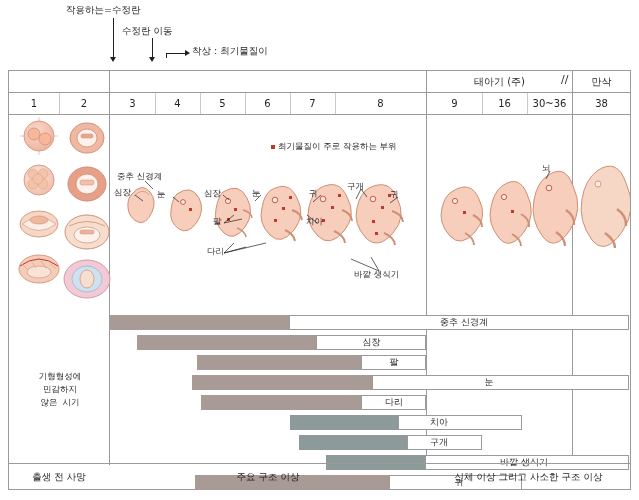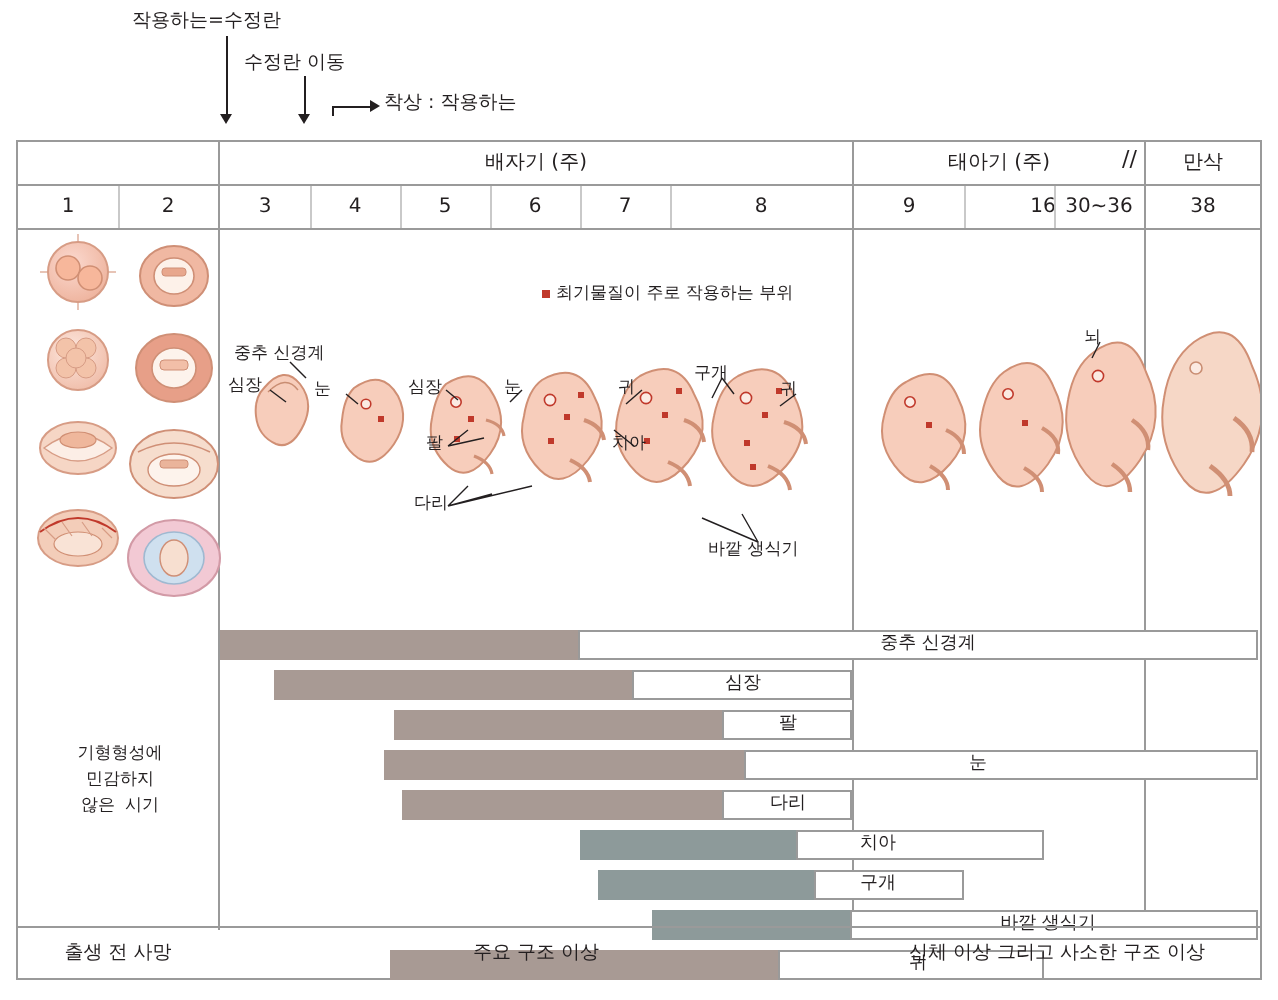--- a/index.html
+++ b/index.html
@@ -67,47 +67,46 @@
 <body>
 
 <div class="abs top-label" style="left:66px;top:4px;">작용하는=수정란</div>
 <div class="abs vline" style="left:113px;top:18px;height:40px;"></div>
 <div class="abs arrow-down" style="left:110px;top:57px;"></div>
 
 <div class="abs top-label" style="left:122px;top:25px;">수정란 이동</div>
 <div class="abs vline" style="left:152px;top:38px;height:20px;"></div>
 <div class="abs arrow-down" style="left:149px;top:57px;"></div>
 
-<div class="abs top-label" style="left:192px;top:45px;">착상 : 작용하는</div>
+<div class="abs top-label" style="left:192px;top:45px;">착상 : 최기물질이</div>
 <div class="abs hline" style="left:166px;top:53px;width:20px;"></div>
 <div class="abs vline" style="left:166px;top:53px;height:5px;"></div>
 <div class="abs arrow-right" style="left:185px;top:50px;"></div>
 
 <div id="grid">
 
   <div class="hdr-row"></div>
   <div class="hdr-sep" style="left:100px;"></div>
-  <div class="hdr-cell" style="left:101px;width:316px;">배자기 (주)</div>
   <div class="hdr-sep" style="left:417px;"></div>
   <div class="hdr-cell" style="left:418px;width:145px;">태아기 (주)</div>
   <div class="hdr-sep" style="left:563px;"></div>
   <div class="hdr-cell" style="left:564px;width:57px;">만삭</div>
   <div class="slash" style="left:552px;top:2px;">//</div>
 
   <div class="num-row"></div>
   <div class="num-cell" style="left:0px;width:50px;">1</div>
   <div class="num-cell" style="left:50px;width:50px;">2</div>
   <div class="num-cell" style="left:101px;width:45px;">3</div>
   <div class="num-cell" style="left:146px;width:45px;">4</div>
   <div class="num-cell" style="left:191px;width:45px;">5</div>
   <div class="num-cell" style="left:236px;width:45px;">6</div>
   <div class="num-cell" style="left:281px;width:45px;">7</div>
   <div class="num-cell" style="left:326px;width:91px;">8</div>
   <div class="num-cell" style="left:418px;width:55px;">9</div>
-  <div class="num-cell" style="left:473px;width:45px;padding-left:17px;">16</div>
+  <div class="num-cell" style="left:473px;width:45px;">16</div>
   <div class="num-cell" style="left:518px;width:45px;">30~36</div>
   <div class="num-cell" style="left:564px;width:57px;">38</div>
 
   <div class="col-sep" style="left:50px;top:22px;height:21px;"></div>
   <div class="col-sep" style="left:146px;top:22px;height:21px;"></div>
   <div class="col-sep" style="left:191px;top:22px;height:21px;"></div>
   <div class="col-sep" style="left:236px;top:22px;height:21px;"></div>
   <div class="col-sep" style="left:281px;top:22px;height:21px;"></div>
   <div class="col-sep" style="left:326px;top:22px;height:21px;"></div>
   <div class="col-sep" style="left:473px;top:22px;height:21px;"></div>

